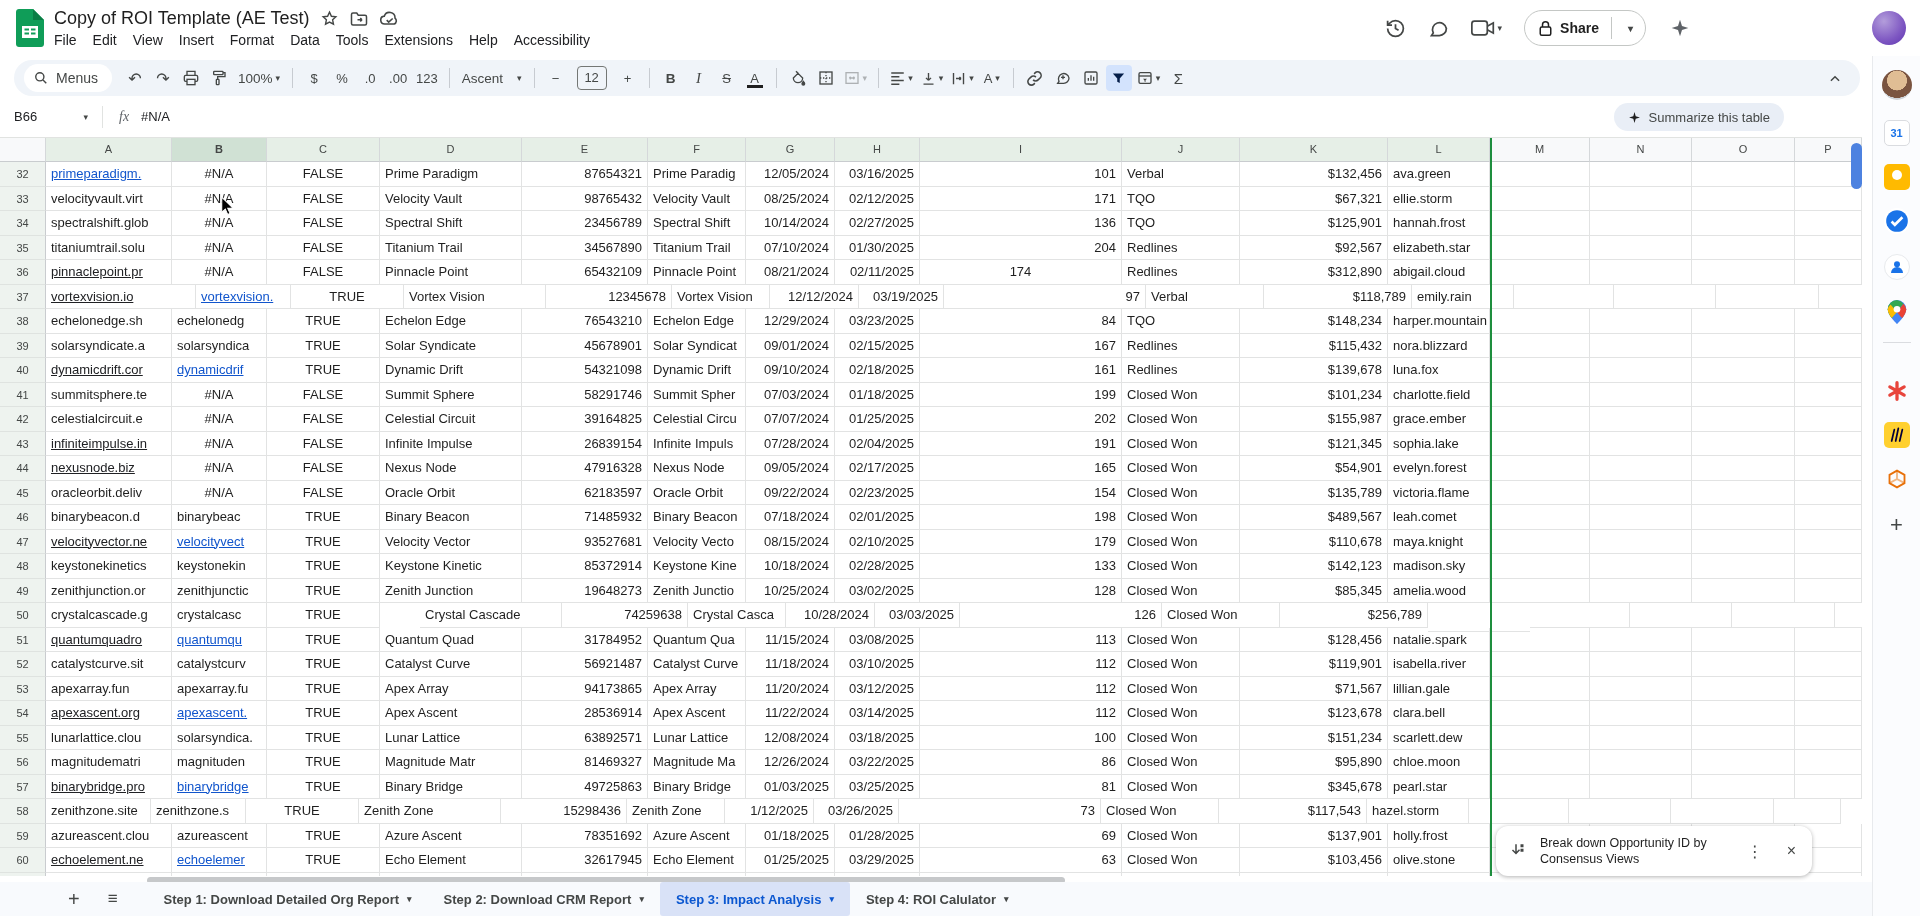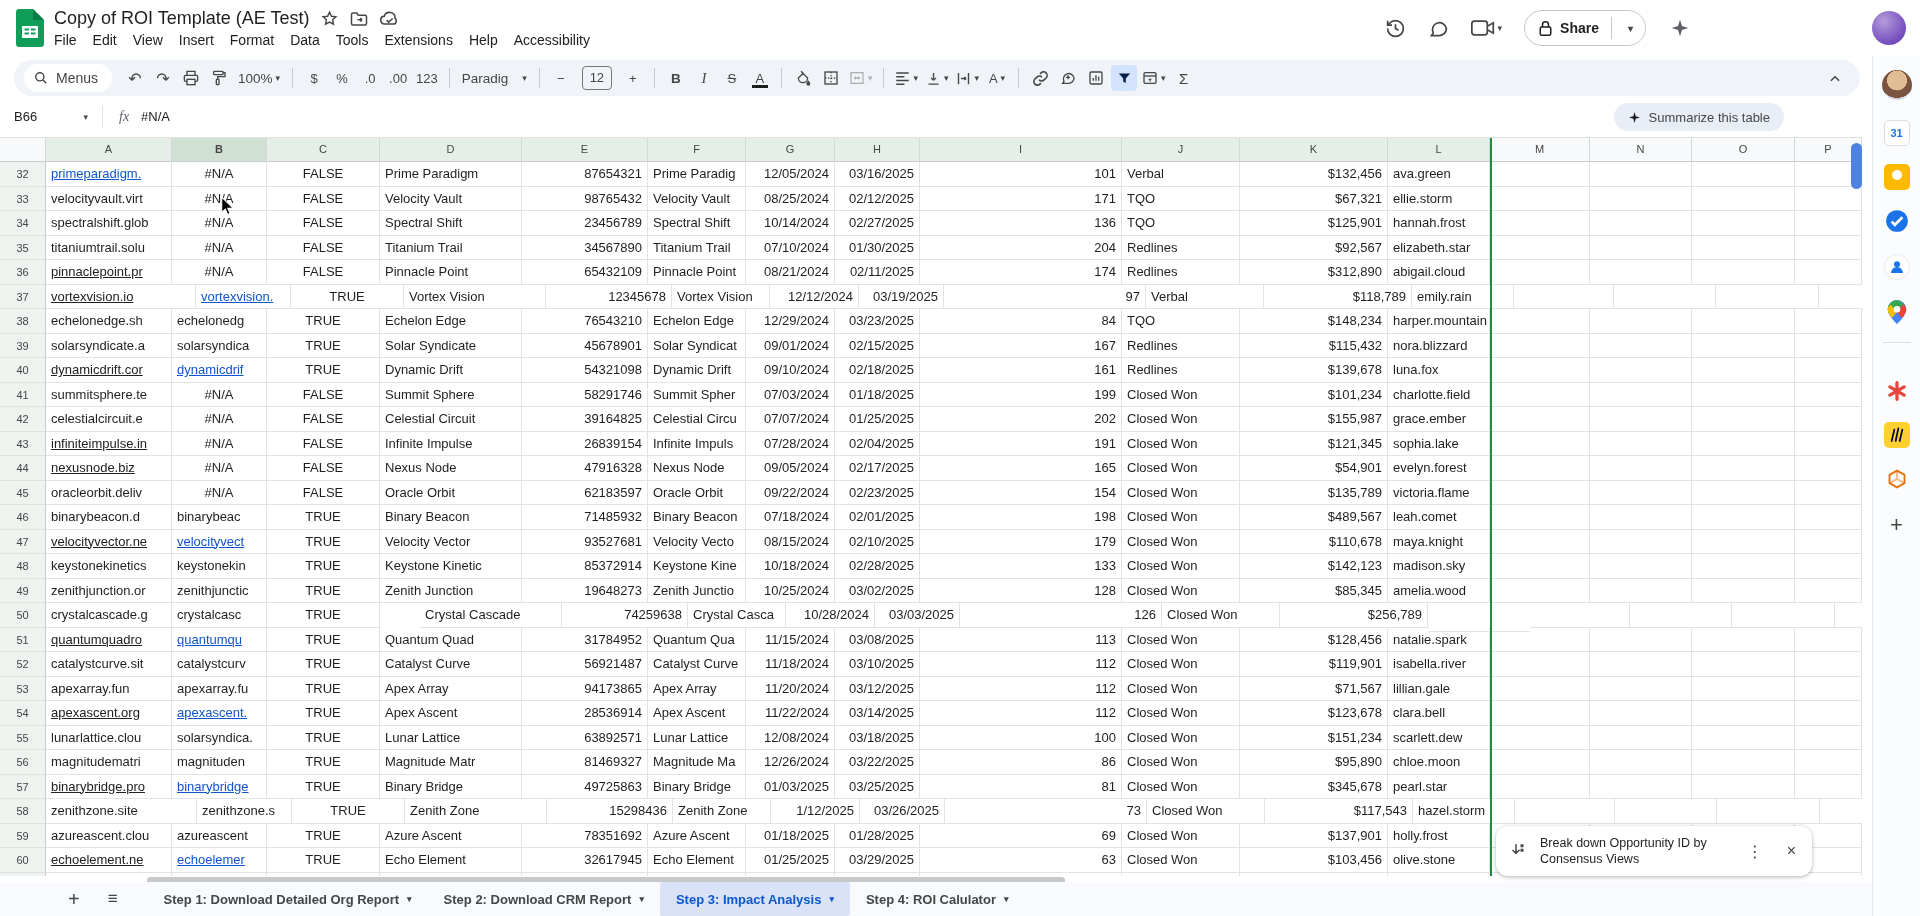--- a/index.html
+++ b/index.html
@@ -206,21 +206,21 @@
       <span class="dd-caret">▾</span>
     </span>
   <span class="tb-div"></span>
   <span class="tb-btn">$</span>
   <span class="tb-btn">%</span>
   <span class="tb-btn">.0</span>
   <span class="tb-btn">.00</span>
   <span class="tb-btn">123</span>
   <span class="tb-div"></span>
   <span id="font-ctl">
-      <span>Paradig</span>
+      <span>Ascent</span>
       <span class="dd-caret" style="margin-left:14px">▾</span>
     </span>
   <span class="tb-div"></span>
   <span class="tb-btn">−</span>
   <span id="font-size-box">12</span>
   <span class="tb-btn">+</span>
   <span class="tb-div"></span>
   <span class="tb-btn tb-txt">B</span>
   <span class="tb-btn" style="font-style:italic;font-family:'Liberation Serif',serif;font-size:15px">I</span>
   <span class="tb-btn strike">S</span>
@@ -428,21 +428,21 @@
       <div class="grow">
         <div class="rh" style="width: 46px;">36</div>
         <div class="cell al vis" style="width: 126px;">pinnaclepoint.pr</div>
         <div class="cell ac" style="width: 95px;">#N/A</div>
         <div class="cell ac" style="width: 113px;">FALSE</div>
         <div class="cell al" style="width: 142px;">Pinnacle Point</div>
         <div class="cell ar" style="width: 126px;">65432109</div>
         <div class="cell al" style="width: 98px;">Pinnacle Point</div>
         <div class="cell ar" style="width: 89px;">08/21/2024</div>
         <div class="cell ar" style="width: 85px;">02/11/2025</div>
-        <div class="cell ar" style="width: 202px;">174</div>
+        <div class="cell ar" style="width: 202px; text-align: center;">174</div>
         <div class="cell al" style="width: 118px;">Redlines</div>
         <div class="cell ar" style="width: 148px;">$312,890</div>
         <div class="cell al" style="width: 102px;">abigail.cloud</div>
         <div class="cell" style="width: 100px;"></div>
         <div class="cell" style="width: 102px;"></div>
         <div class="cell" style="width: 103px;"></div>
         <div class="cell" style="width: 67px;"></div>
       </div>
       <div class="grow">
         <div class="rh" style="width: 46px;">37</div>
@@ -838,21 +838,21 @@
         <div class="cell al" style="width: 118px;">Closed Won</div>
         <div class="cell ar" style="width: 148px;">$345,678</div>
         <div class="cell al" style="width: 102px;">pearl.star</div>
         <div class="cell" style="width: 100px;"></div>
         <div class="cell" style="width: 102px;"></div>
         <div class="cell" style="width: 103px;"></div>
         <div class="cell" style="width: 67px;"></div>
       </div>
       <div class="grow">
         <div class="rh" style="width: 46px;">58</div>
-        <div class="cell al" style="width: 151px;">zenithzone.site</div>
+        <div class="cell al" style="width: 105px;">zenithzone.site</div>
         <div class="cell al" style="width: 95px;">zenithzone.s</div>
         <div class="cell ac" style="width: 113px;">TRUE</div>
         <div class="cell al" style="width: 142px;">Zenith Zone</div>
         <div class="cell ar" style="width: 126px;">15298436</div>
         <div class="cell al" style="width: 98px;">Zenith Zone</div>
         <div class="cell ar" style="width: 89px;">1/12/2025</div>
         <div class="cell ar" style="width: 85px;">03/26/2025</div>
         <div class="cell ar" style="width: 202px;">73</div>
         <div class="cell al" style="width: 118px;">Closed Won</div>
         <div class="cell ar" style="width: 148px;">$117,543</div>

